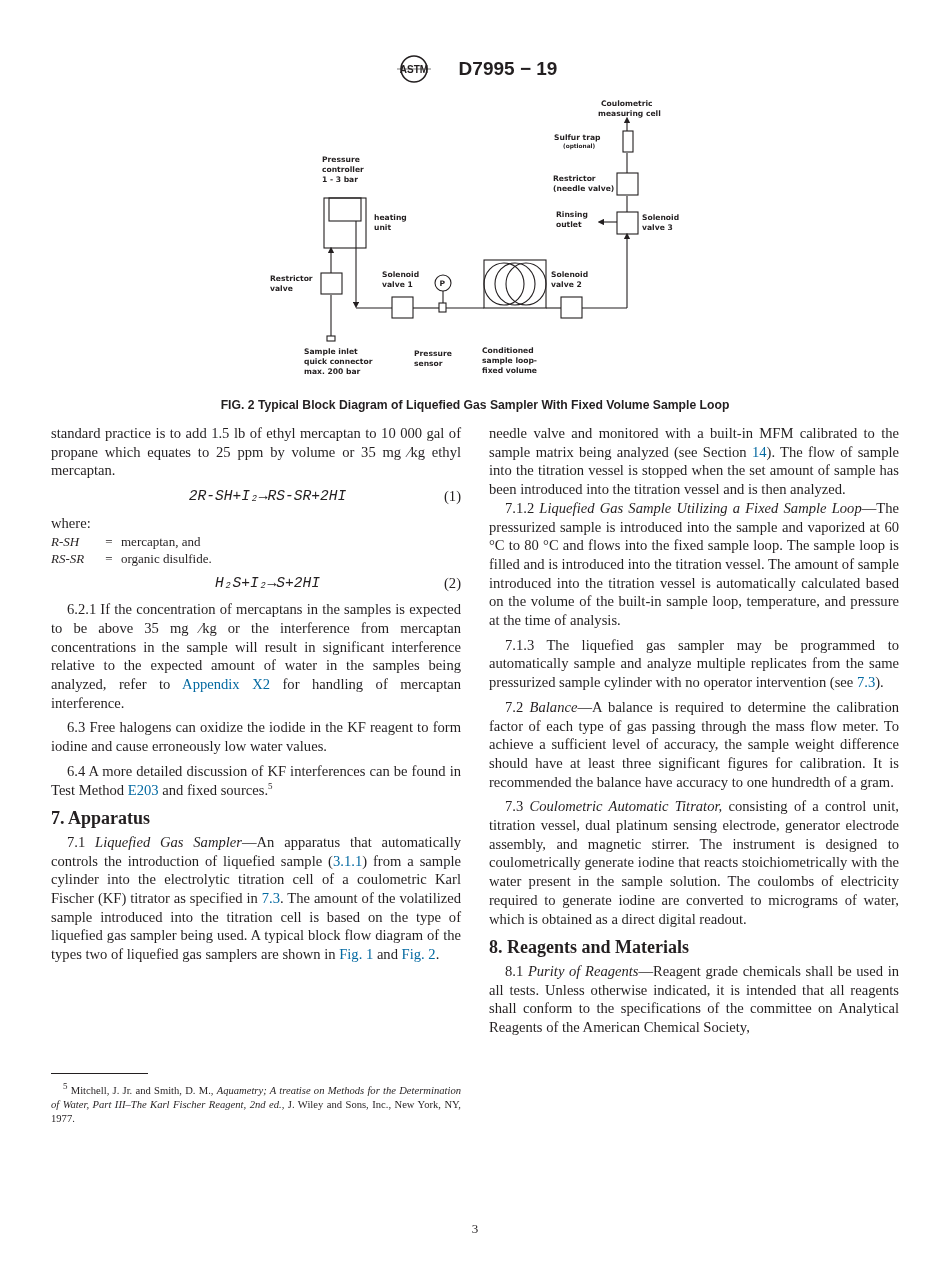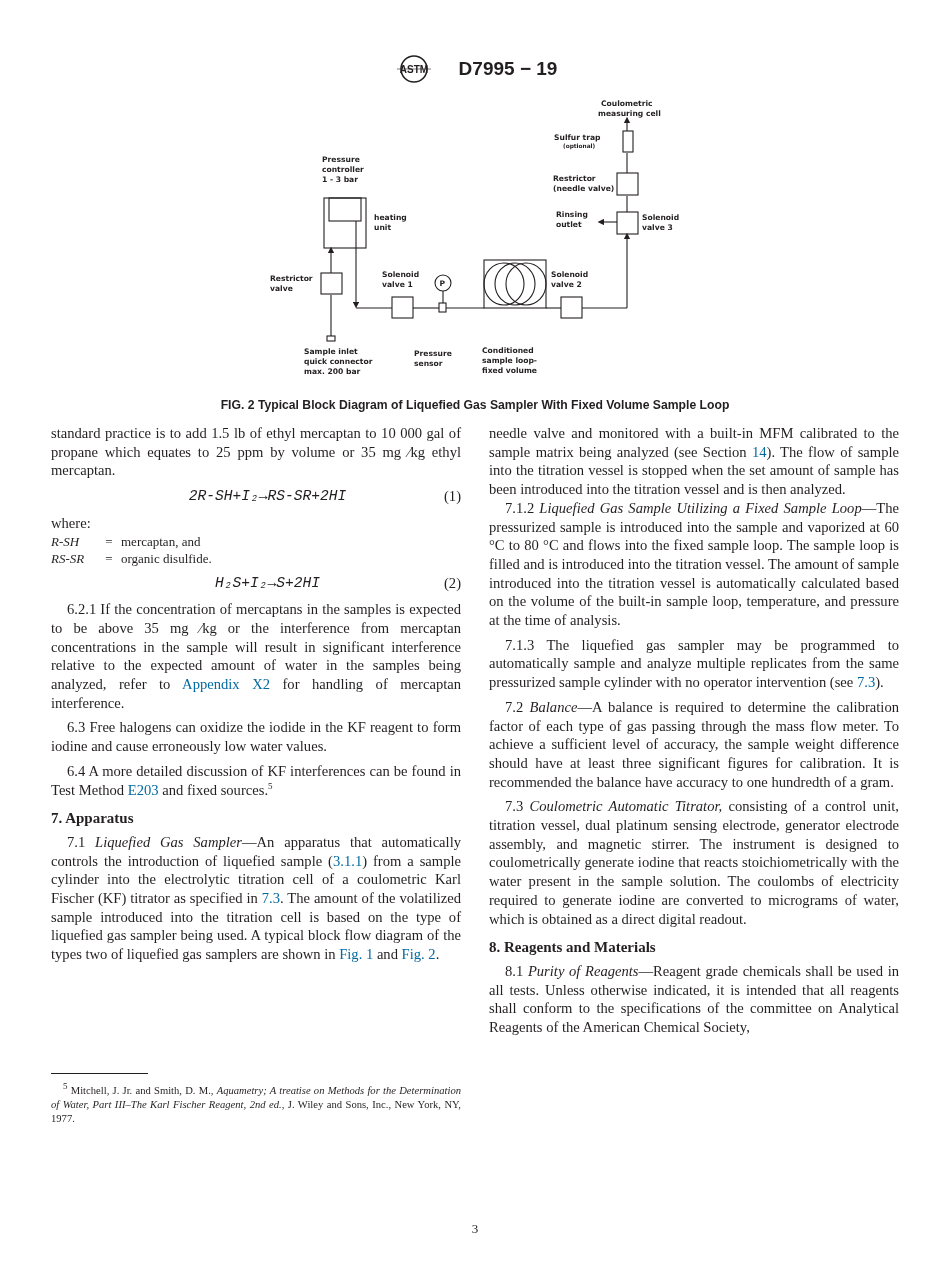--- a/index.html
+++ b/index.html
@@ -21,21 +21,21 @@
   p.indent { text-indent: 16px; }
   .gap { margin-top: 6px; }
   .link { color: #0369a1; }
   .eq { display: flex; justify-content: space-between; font-style: italic; margin: 7px 0 8px 0; }
   .eq .formula { flex: 1; text-align: center; padding-left: 40px; font-family: Liberation Mono, monospace; }
   .eq .num { font-style: normal; }
   .where { margin-top: 2px; }
   .defs td { padding: 0; vertical-align: top; font-size: 13px; line-height: 17px; }
   .defs .sym { font-style: italic; width: 46px; }
   .defs .eqs { width: 24px; text-align: center; }
-  h2 { font-size: 15px; font-weight: bold; margin: 10px 0 5px 0; }
+  h2 { font-size: 18px; font-weight: bold; margin: 10px 0 5px 0; }
   .fn-rule { position: absolute; left: 51px; top: 1073px; width: 97px; border-top: 1px solid #231f20; }
   .footnote { position: absolute; left: 51px; top: 1084px; width: 410px; font-size: 10.6px; line-height: 14px; text-align: justify; }
   .pagenum { position: absolute; top: 1221px; left: 0; width: 950px; text-align: center; font-size: 13px; }
   sup { font-size: 9px; line-height: 0; }
 </style>
 </head>
 <body>
 
 <div class="header">
   <span class="logo">

